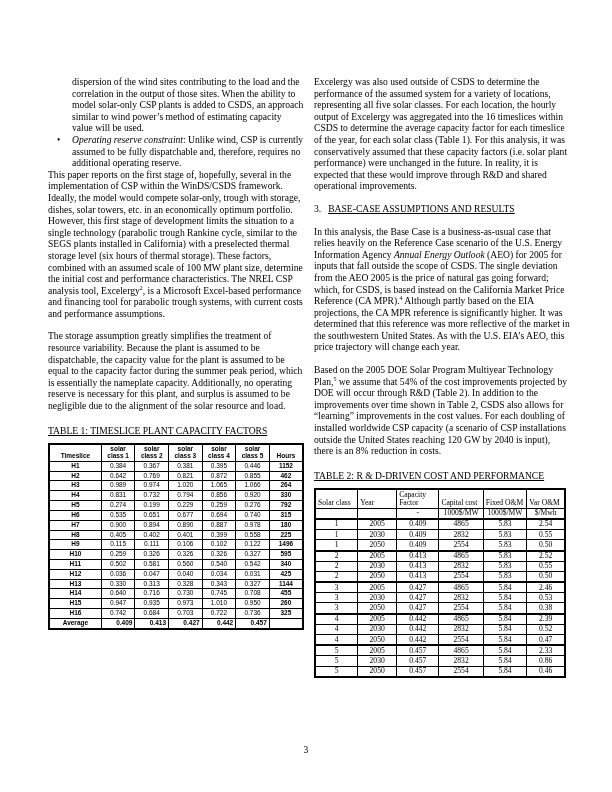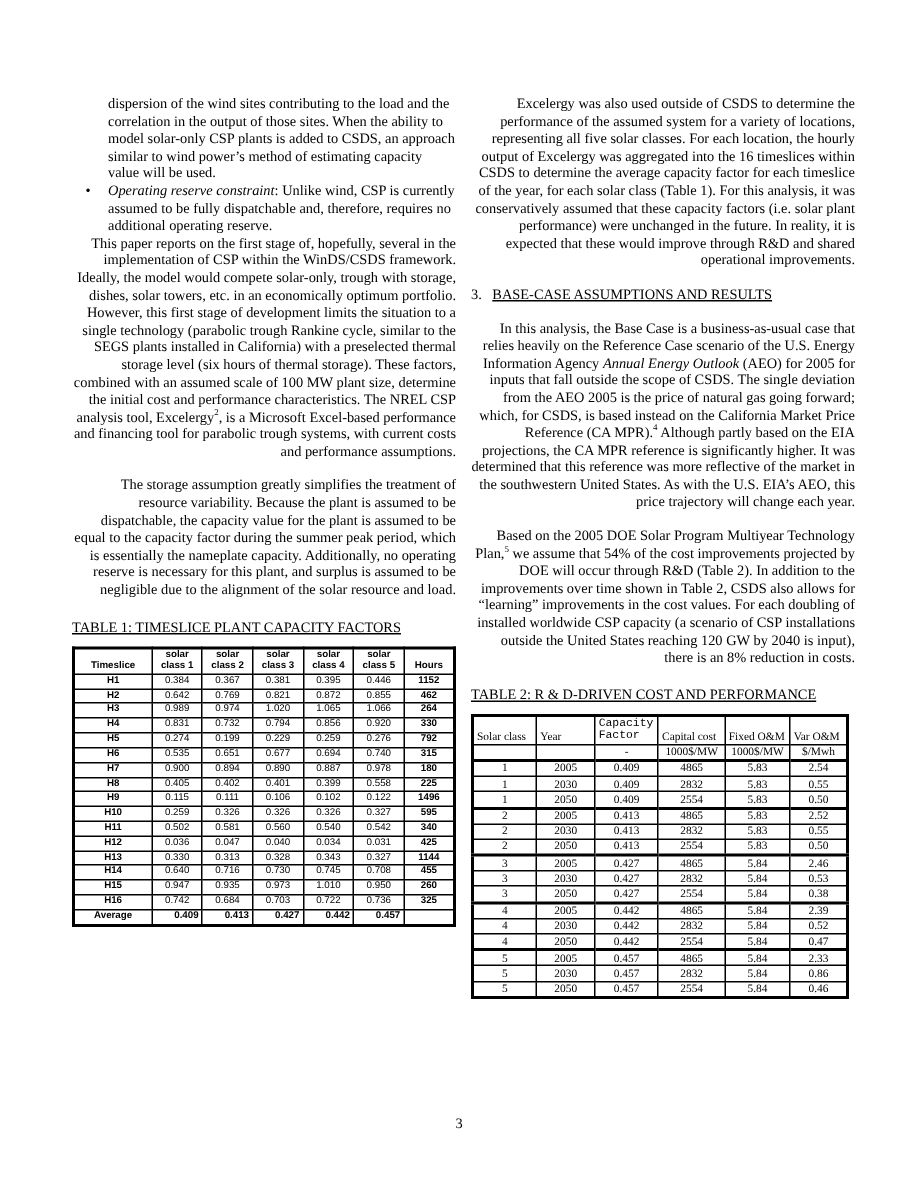--- a/index.html
+++ b/index.html
@@ -6,37 +6,37 @@
   .page {
     position:relative;
     width:612px; height:792px;
     background:#ffffff;
     margin:0 auto;
     font-family:"Liberation Serif", serif;
     color:#000;
     overflow:hidden;
   }
   .columns {
-    position:absolute; left:48px; top:64px;
+    position:absolute; left:48px; top:76px;
     width:522px;
     display:flex; gap:10px;
   }
   .col { width:256px; font-size:9.6px; line-height:1.21; text-align:left; }
 
   
   .bullet-list { margin:0; padding:0; list-style:none; }
   .bullet-item { position:relative; padding-left:24px; margin:0; }
   .bullet-marker { position:absolute; left:9px; top:0; }
 
   
   .section-heading { margin:11px 0 11px 0; }
   .heading-prefix { margin-right:7px; }
   .heading-title { text-decoration:underline; }
 
-  p.body-para { margin:0 0 11px 0;text-align:right; }
+  p.body-para { margin:0 0 11px 0; }
   .para-top { margin-top:0; }
 
   sup { font-size:0.62em; vertical-align:super; line-height:0; }
 
   .table-title { text-decoration:underline; margin:13px 0 7px 0; }
 
   
   #table1 {
     border-collapse:collapse;
     width:256px;
@@ -64,21 +64,21 @@
     table-layout:fixed;
     font-family:"Liberation Serif", serif;
   }
   #table2 th, #table2 td { border:1px solid #000; padding:0.5px 2px; line-height:1.08; }
   #table2 { border:2px solid #000; }
   #table2 th { font-weight:normal; text-align:left; vertical-align:bottom; }
   #table2 td { text-align:center; }
   #table2 .units td { text-align:center; padding-left:2px; }
   #table2 .units td:nth-child(3) { text-align:center; }
   #table2 tbody tr.group-start td { border-top:2px solid #000; }
-  #table2 .c-sc { width:17%;margin-left:37px; } #table2 .c-yr { width:15.5%; } #table2 .c-cf { width:17%;font-family:Liberation Mono, monospace; }
+  #table2 .c-sc { width:17%;margin-left:37px; } #table2 .c-yr { width:15.5%; } #table2 .c-cf { width:17%; }
   #table2 .c-cc { width:18%; } #table2 .c-fo { width:17.5%; } #table2 .c-vo { width:15%; }
 
   .page-number {
     position:absolute; left:0; right:0; top:744px;
     text-align:center; font-size:9.6px;
   }
 </style>
 </head>
 <body>
 

